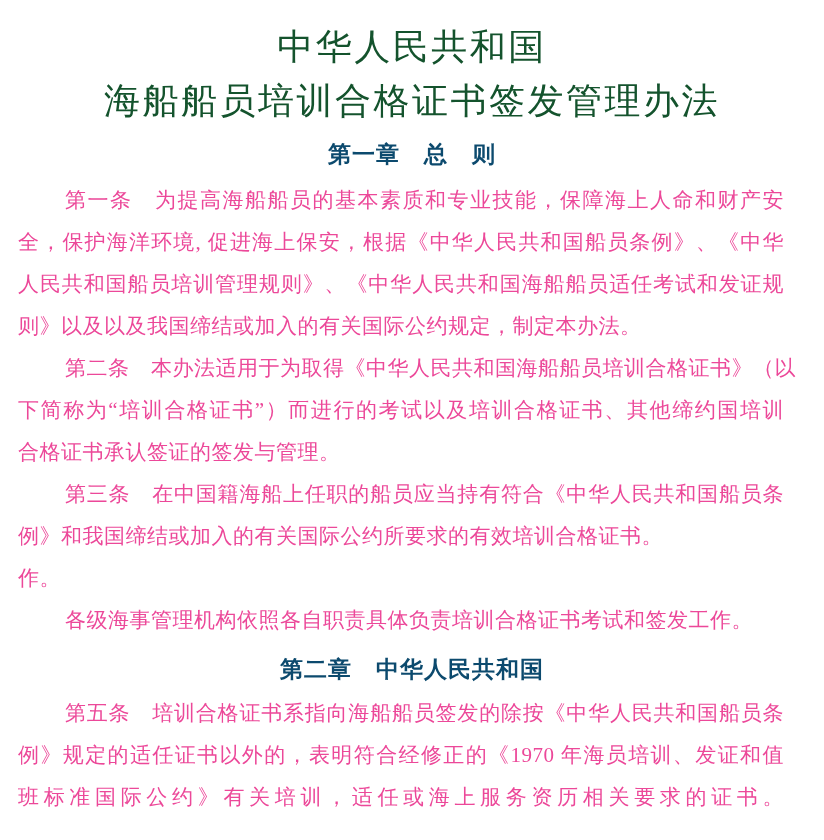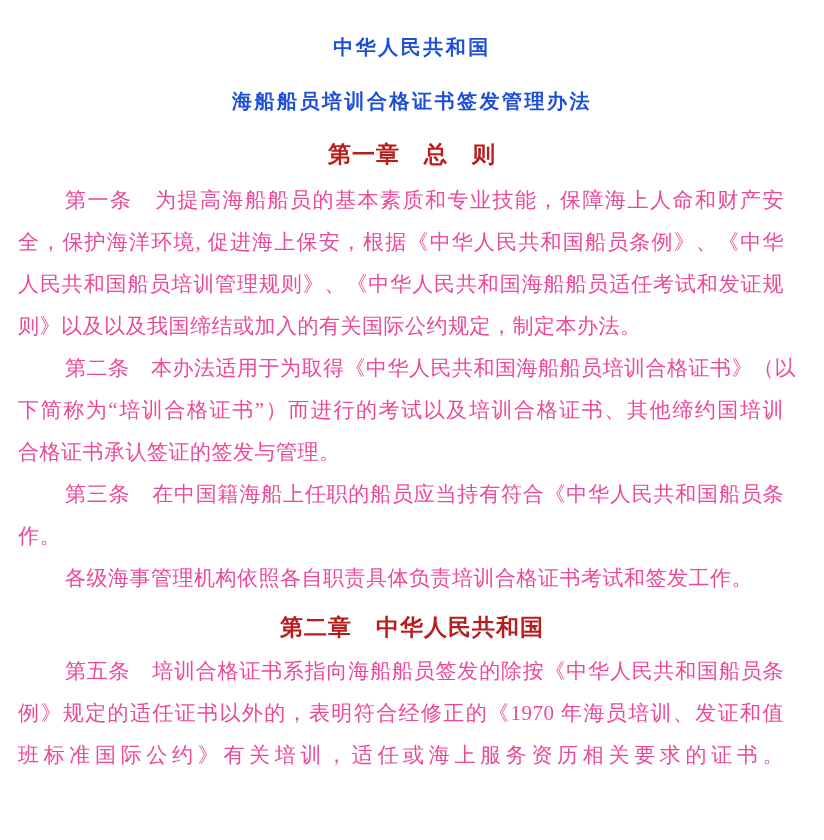--- a/index.html
+++ b/index.html
@@ -7,37 +7,37 @@
     position: relative;
     width: 824px;
     height: 840px;
     overflow: hidden;
     background: #ffffff;
     color: #000000;
     font-family: "Liberation Serif", "DejaVu Serif", serif;
   }
   .doc-title {
     font-family: "Liberation Sans", "DejaVu Sans", sans-serif;
-    font-weight: bold;
-    font-size: 20px;
+    font-weight: normal;
+    font-size: 36px;
     line-height: 34px;
     text-align: center;
     letter-spacing: 2.5px;
-    color: #1d4ed8;
+    color: #14532d;
   }
   .doc-title.line1 { margin-top: 30px; }
   .doc-title.line2 { margin-top: 20px; }
   .chapter-heading {
     font-family: "Liberation Serif", "DejaVu Serif", serif;
     font-weight: bold;
     font-size: 23px;
     line-height: 30px;
     text-align: center;
     letter-spacing: 1px;
-    color: #b91c1c;
+    color: #0c4a6e;
   }
   .chapter-heading.first { margin-top: 22px; }
   .chapter-heading.second { margin-top: 14px; }
   .body-block { margin: 9px 40px 0 18px; }
   .body-block.after-chapter { margin-top: 7px; }
   .tline {
     font-size: 21px;
     line-height: 42px;
     height: 42px;
     text-align: justify;
@@ -70,20 +70,21 @@
     </div>
 
     <div>
       <div class="tline first">第二条　本办法适用于为取得《中华人民共和国海船船员培训合格证书》（以</div>
       <div class="tline">下简称为“培训合格证书”）而进行的考试以及培训合格证书、其他缔约国培训</div>
       <div class="tline end">合格证书承认签证的签发与管理。</div>
     </div>
 
     <div>
       <div class="tline first">第三条　在中国籍海船上任职的船员应当持有符合《中华人民共和国船员条</div>
+      <div class="tline end">例》和我国缔结或加入的有关国际公约所要求的有效培训合格证书。</div>
     </div>
 
     <div>
       <div class="tline end">作。</div>
     </div>
 
     <div>
       <div class="tline first end">各级海事管理机构依照各自职责具体负责培训合格证书考试和签发工作。</div>
     </div>
 

